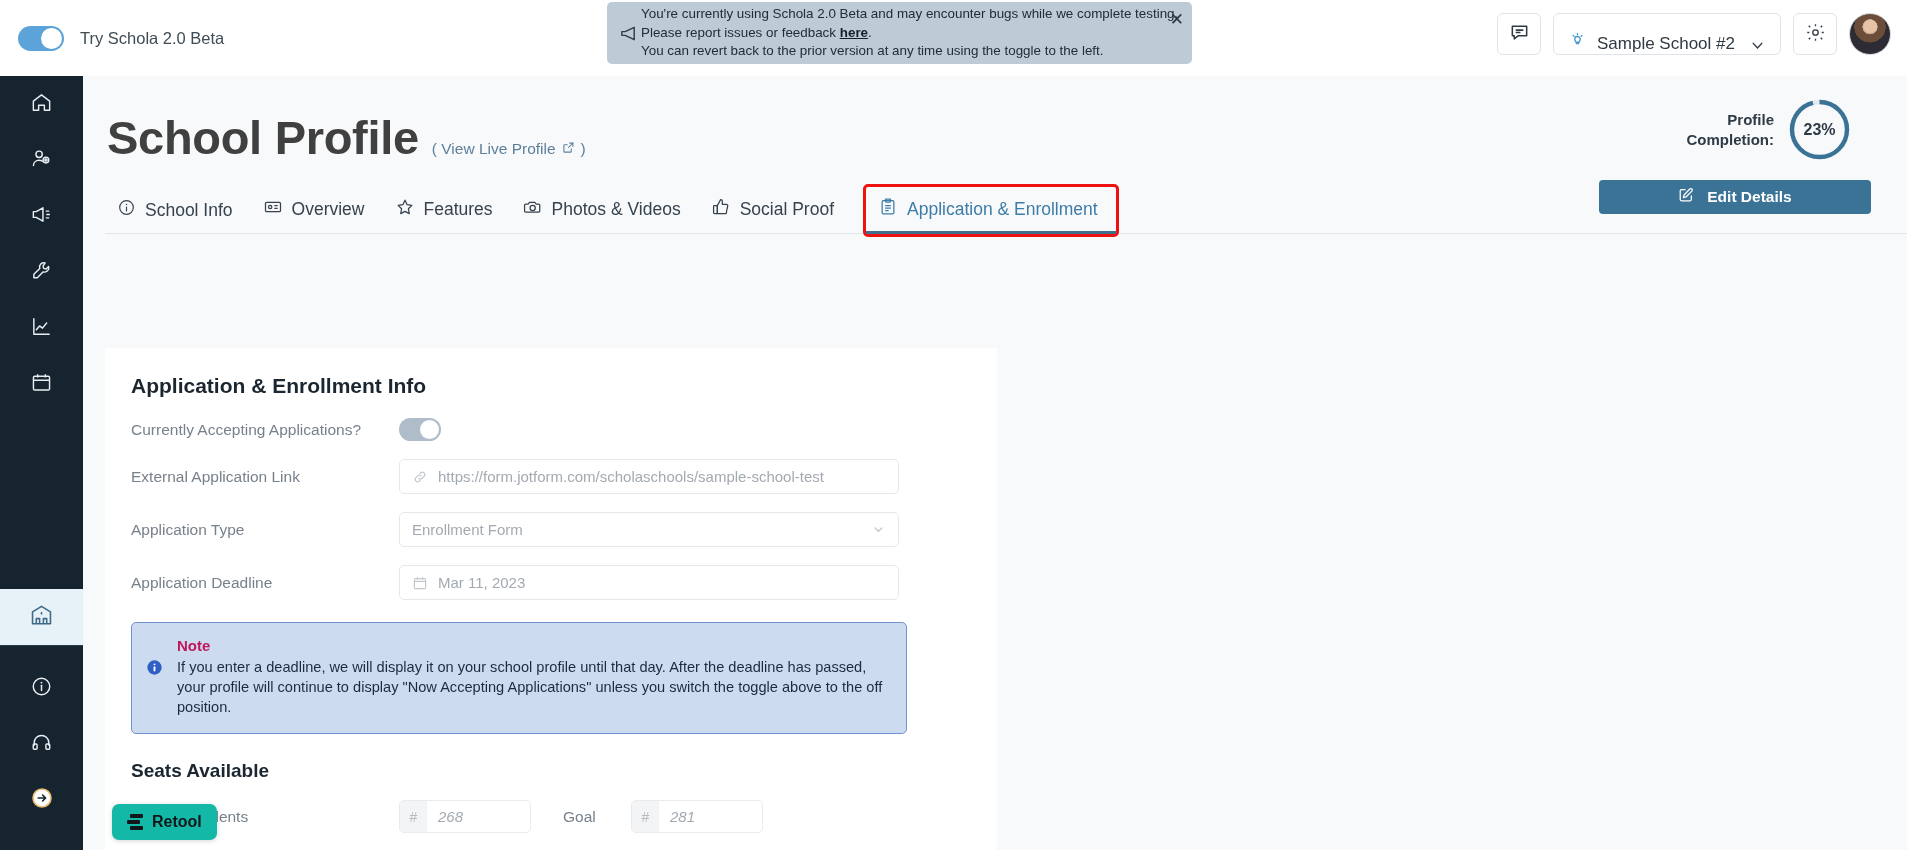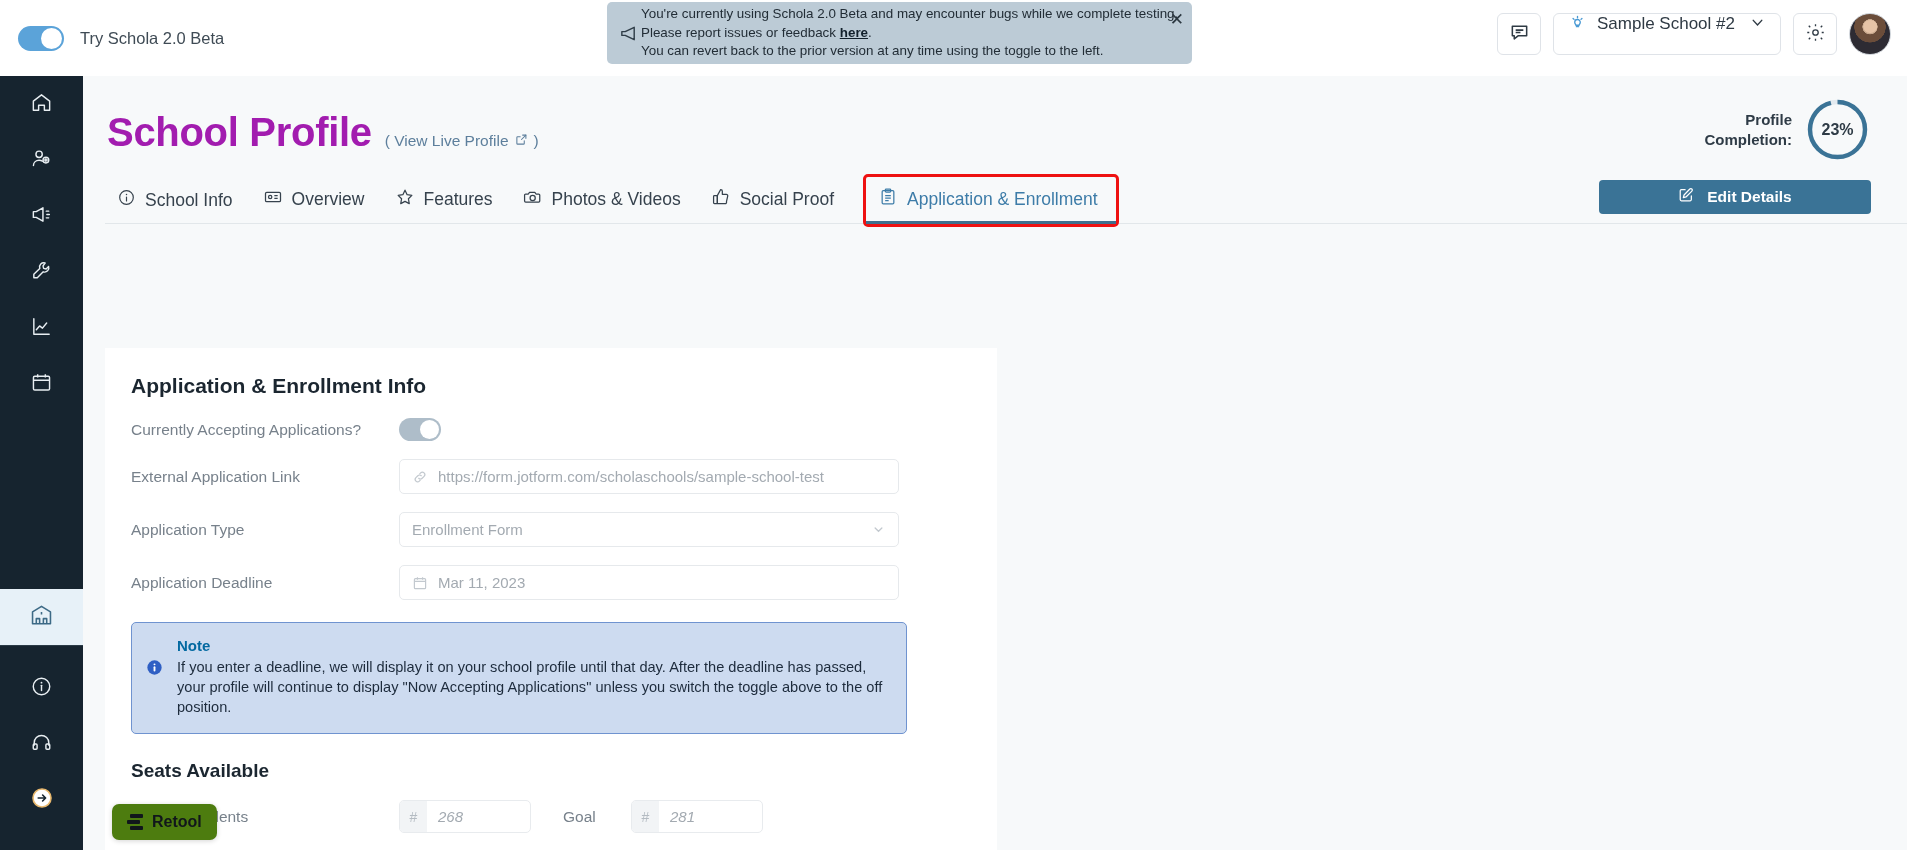--- a/index.html
+++ b/index.html
@@ -67,21 +67,21 @@
   }
   .icon-btn {
     width: 44px; height: 42px;
     border: 1px solid #dfe3e8; border-radius: 6px;
     background: #fff; display: flex; align-items: center; justify-content: center;
     cursor: pointer; color: #2f3a44;
   }
   .school-select {
     height: 42px; min-width: 228px;
     border: 1px solid #dfe3e8; border-radius: 6px;
-    background: #fff; display: flex; align-items: flex-start;
+    background: #fff; display: flex; align-items: flex-end;
     gap: 10px; padding: 0 14px; cursor: pointer;
   }
   .school-select .nm { font-size: 17px; color: #2f3a44; }
   .avatar {
     width: 42px; height: 42px; border-radius: 50%;
     background: radial-gradient(circle at 50% 32%, #c7a78c 0 22%, #6b4d3a 23% 46%, #2d2b33 47% 100%);
     overflow: hidden; position: relative; border: 1px solid #cfd4da;
   }
   .avatar::after {
     content: ""; position: absolute; left: 50%; top: 14%;
@@ -110,31 +110,31 @@
   
   .main {
     position: absolute; left: 83px; top: 76px;
     width: 1824px; height: 774px;
     background: #f7f9fa;
     overflow: hidden;
   }
   .page-head { padding: 34px 0 0 24px; position: relative; }
   .title-row { display: flex; align-items: baseline; }
   .page-title {
-    font-size: 40px; font-weight: 700; color: #a21caf;
+    font-size: 47px; font-weight: 700; color: #404040;
     letter-spacing: -0.3px;
   }
   .live-link {
     margin-left: 13px; font-size: 15.5px; color: #5d7f9c;
     display: flex; align-items: center; gap: 6px; cursor: pointer;
   }
 
   
   .completion {
-    position: absolute; right: 38px; top: 22px;
+    position: absolute; right: 56px; top: 22px;
     display: flex; align-items: center; gap: 14px;
   }
   .completion-label {
     font-size: 15px; font-weight: 700; color: #2e3b46;
     line-height: 20px; text-align: right;
   }
   .ring { width: 63px; height: 63px; position: relative; }
   .ring .pct {
     position: absolute; inset: 0; display: flex;
     align-items: center; justify-content: center;
@@ -218,21 +218,21 @@
 
   .note {
     margin-top: 22px;
     width: 776px;
     background: #cddbf0; border: 1px solid #6f93d0;
     border-radius: 5px;
     display: flex; align-items: flex-start; gap: 14px;
     padding: 14px 18px 16px 14px;
   }
   .note-ico { flex: none; margin-top: 22px; color: #2f5fc4; }
-  .note-title { font-size: 15px; font-weight: 700; color: #0369a1; }
+  .note-title { font-size: 15px; font-weight: 700; color: #be185d; }
   .note-text {
     margin-top: 3px; font-size: 14.6px; line-height: 20px; color: #1d2b3c;
   }
 
   .seats-title {
     margin-top: 26px; font-size: 19px; font-weight: 700; color: #1b2630;
   }
   .seats-row { display: flex; align-items: center; margin-top: 18px; }
   .num-field {
     width: 132px; height: 33px;
@@ -249,21 +249,21 @@
     font-size: 15px; color: #a3aab1; font-style: italic;
   }
   .goal-label {
     width: 100px; flex: none; text-align: left;
     padding-left: 32px; font-size: 15.5px; color: #77818b;
   }
 
   
   .retool {
     position: absolute; left: 112px; bottom: 10px;
-    background: #4d7c0f; border-radius: 7px;
+    background: #14b8a6; border-radius: 7px;
     box-shadow: 0 1px 5px rgba(0,0,0,.17);
     padding: 9px 15px;
     display: flex; align-items: center; gap: 9px;
     font-size: 16px; font-weight: 700; color: #11161b;
     z-index: 50; cursor: pointer;
   }
   .retool-glyph { display: flex; flex-direction: column; gap: 2px; }
   .retool-glyph i { display: block; height: 4px; background: #11161b; border-radius: 1px; }
   .retool-glyph i:nth-child(1) { width: 13px; margin-left: 3px; }
   .retool-glyph i:nth-child(2) { width: 13px; }

